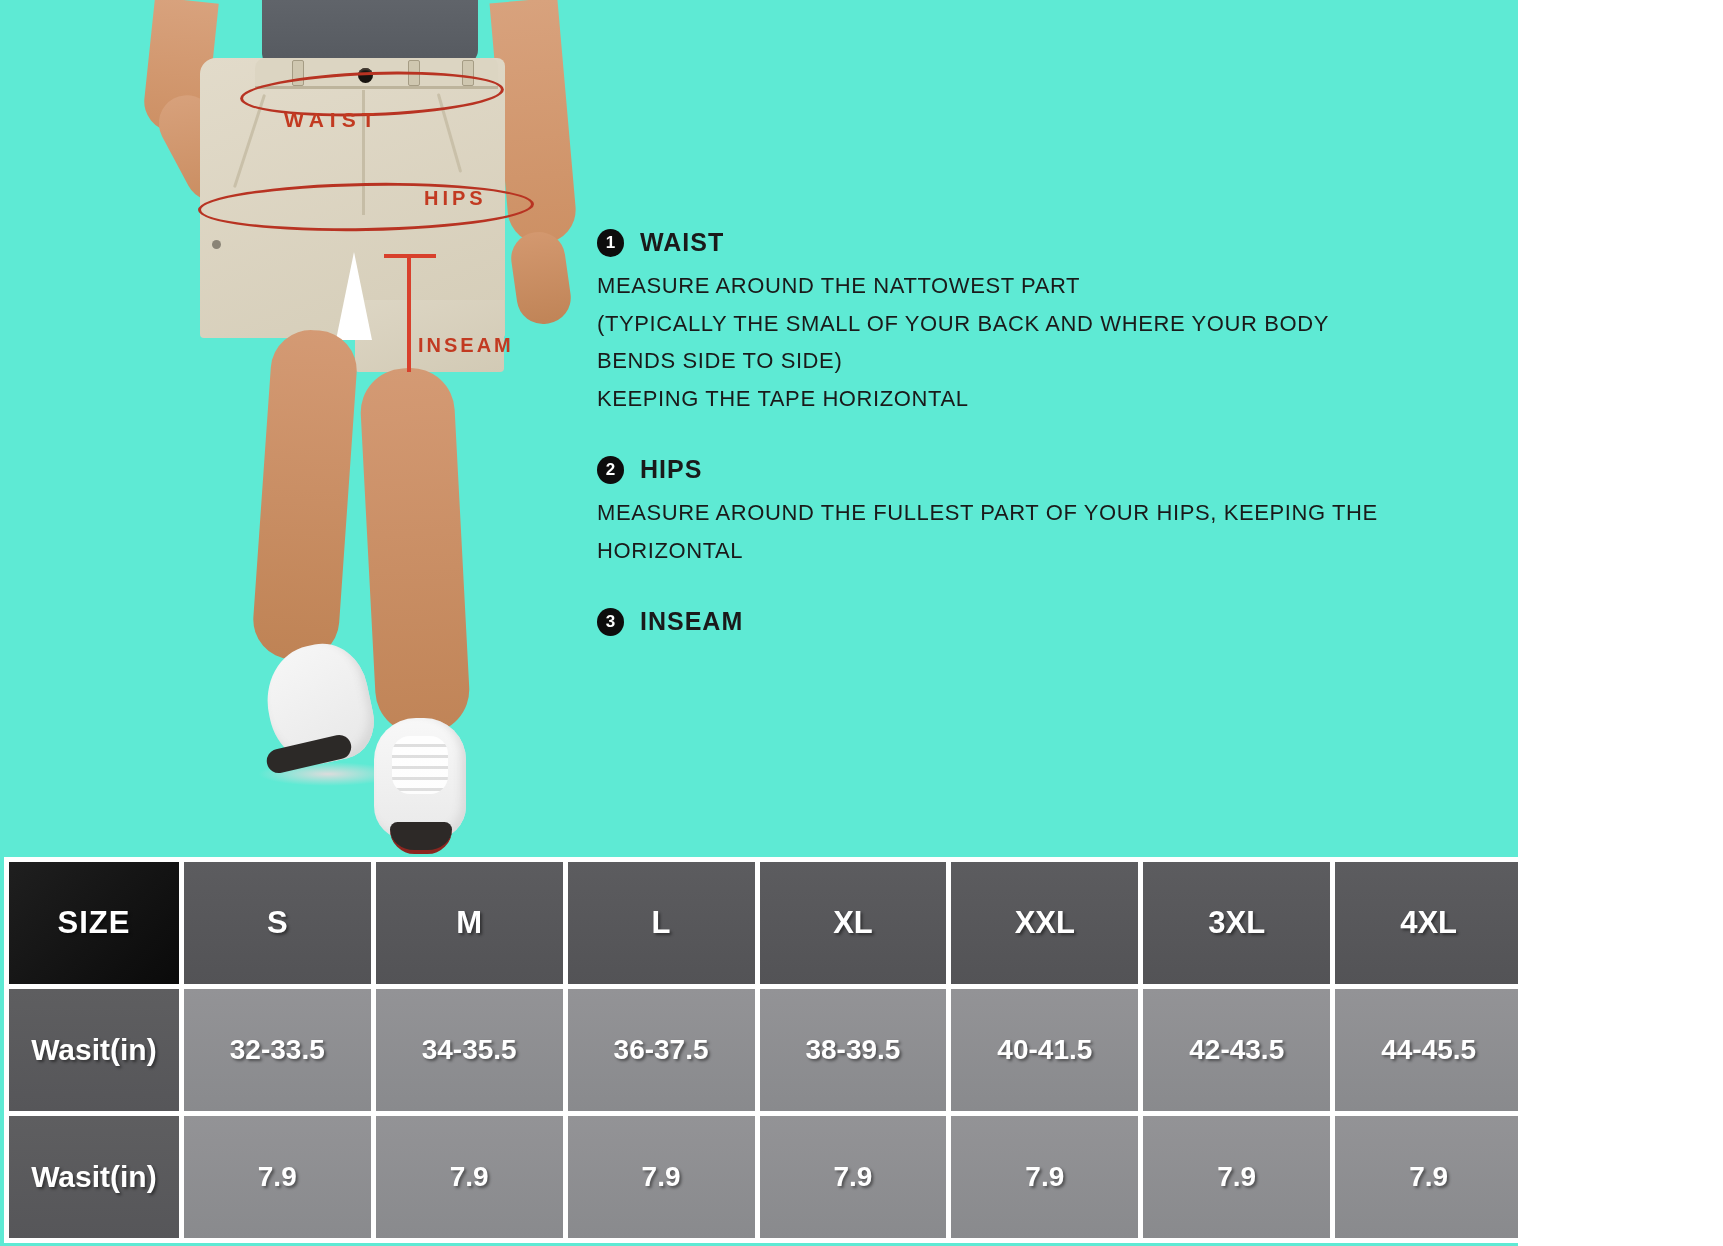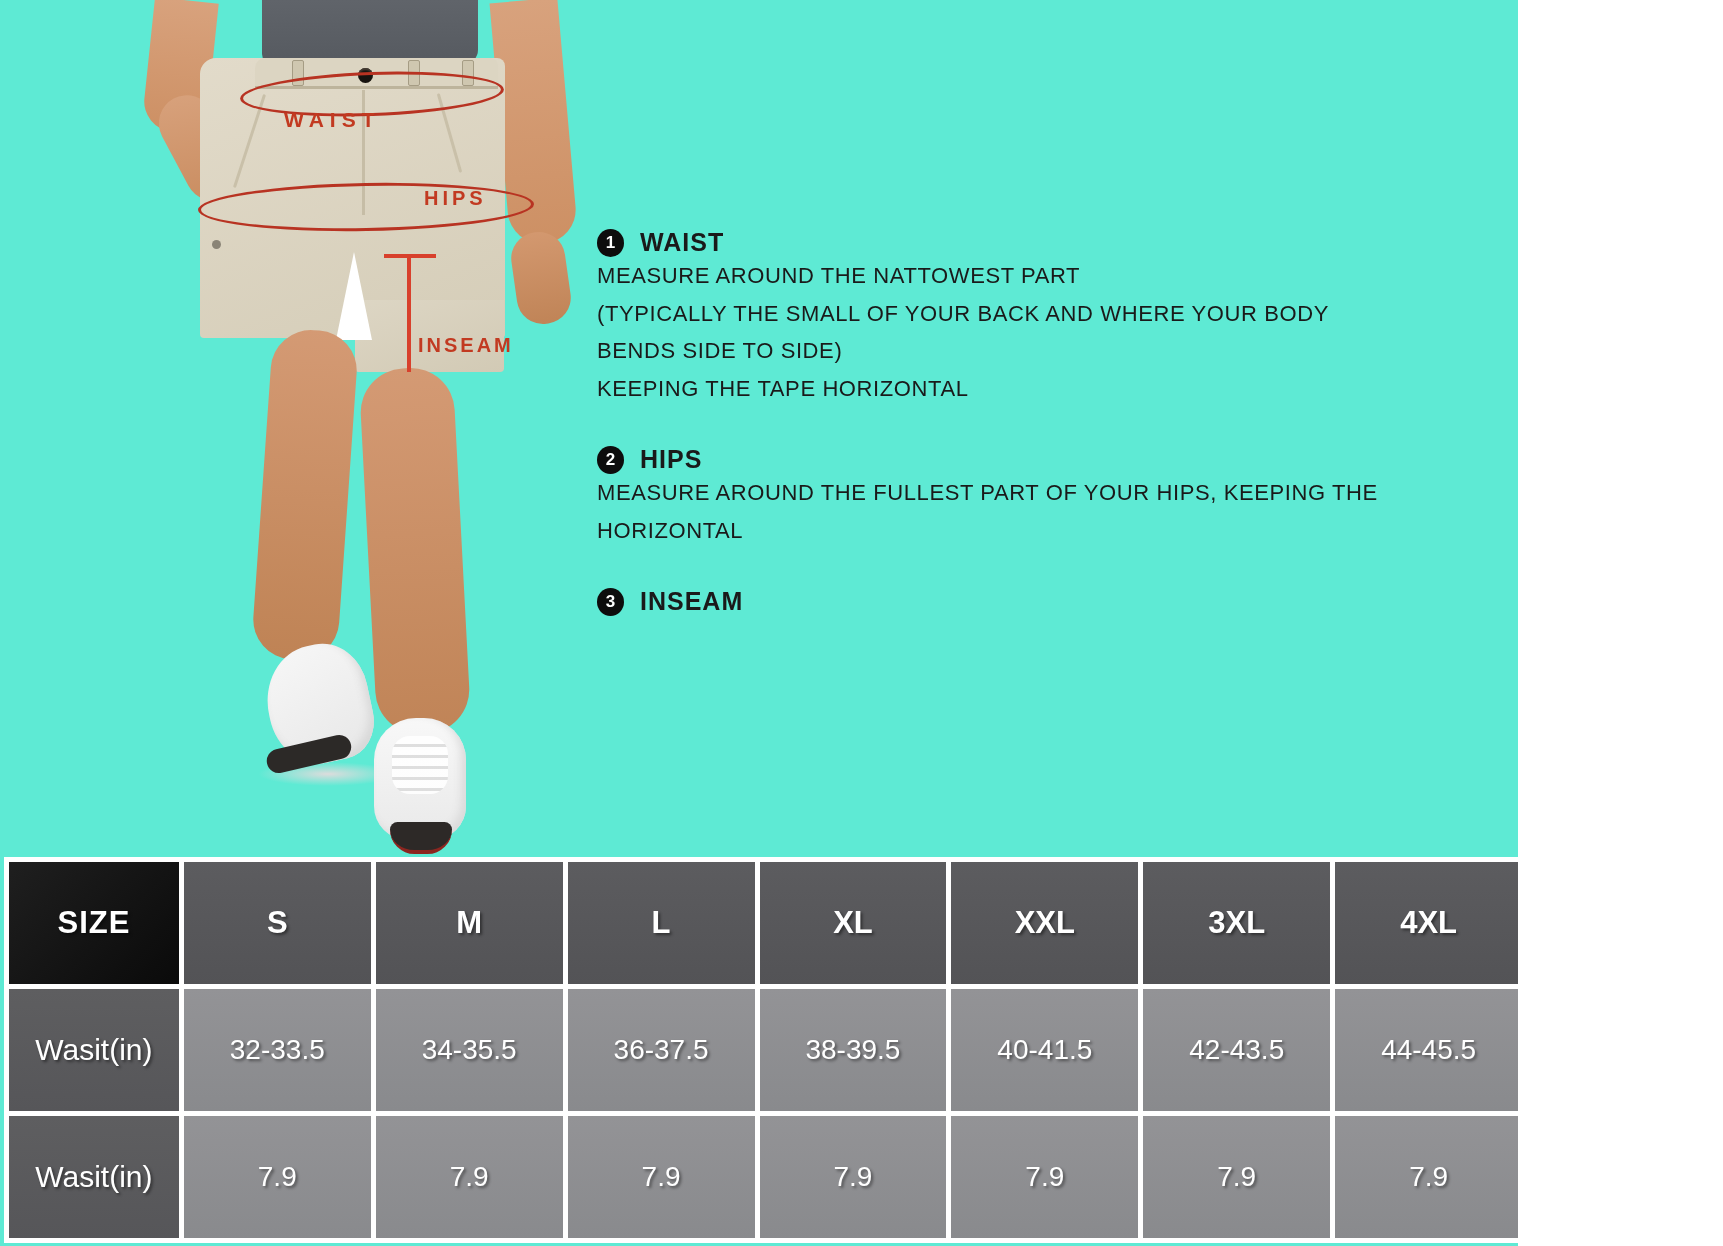--- a/index.html
+++ b/index.html
@@ -48,32 +48,32 @@
   .waist-label{left:284px;top:108px;font-size:21px;letter-spacing:6px;}
   .hips-label{left:424px;top:187px;font-size:20px;letter-spacing:4px;}
   .inseam-label{left:418px;top:334px;font-size:20px;letter-spacing:3px;}
 
   
   .instructions{position:absolute;left:597px;top:228px;width:1120px;color:#1a1a1a;}
   .instr + .instr{margin-top:38px;}
   .instr-head{display:flex;align-items:center;gap:16px;}
   .badge{width:27px;height:28px;background:#0d0d0d;border-radius:50%;color:#ffffff;font-size:17px;font-weight:bold;display:flex;align-items:center;justify-content:center;flex:0 0 auto;}
   .instr-title{font-size:25px;font-weight:bold;letter-spacing:1px;}
-  .instr-body{margin-top:0;}
+  .instr-body{margin-top:10px;}
   .instr-line{margin:0;font-size:22px;line-height:37.5px;letter-spacing:.6px;}
 
   
   .size-table{position:absolute;left:4px;top:857px;width:1715px;height:386px;border-collapse:separate;border-spacing:5px;background:#ffffff;table-layout:fixed;}
   .size-table th,.size-table td{text-align:center;vertical-align:middle;color:#ffffff;text-shadow:2px 2px 3px rgba(0,0,0,.45);padding:0;}
   .size-table col.c-first{width:10.2%;}
   .size-table tr{height:25%;}
   .corner-cell{background:linear-gradient(135deg,#1f1f1f,#0a0a0a);font-size:31px;font-weight:bold;letter-spacing:1px;}
   .size-head{background:linear-gradient(180deg,#5c5c5f,#535356);font-size:31px;font-weight:bold;}
-  .row-label{background:linear-gradient(180deg,#5e5e60,#565659);font-size:30px;font-weight:normal;}
-  .data-cell{background:linear-gradient(180deg,#939396,#898a8d);font-size:28px;font-weight:normal;}
+  .row-label{background:linear-gradient(180deg,#5e5e60,#565659);font-size:30px;font-weight:bold;}
+  .data-cell{background:linear-gradient(180deg,#939396,#898a8d);font-size:28px;font-weight:bold;}
 </style>
 </head>
 <body>
 
 <div class="stage">
 
   <div class="photo">
     <div class="shirt"></div>
     <div class="arm-left-upper"></div>
     <div class="arm-left-fore"></div>

